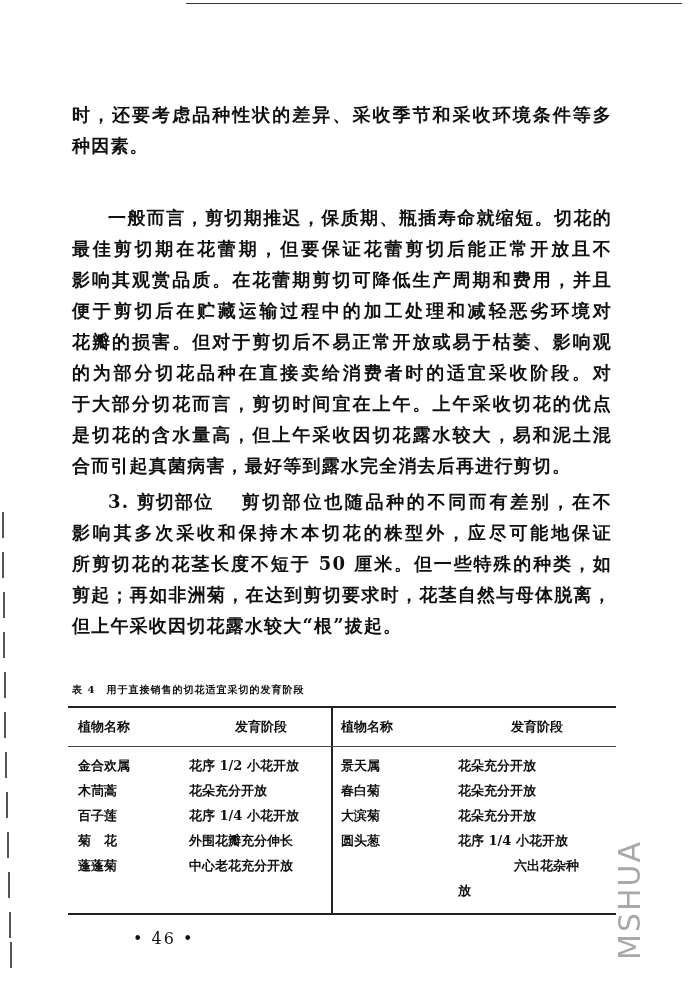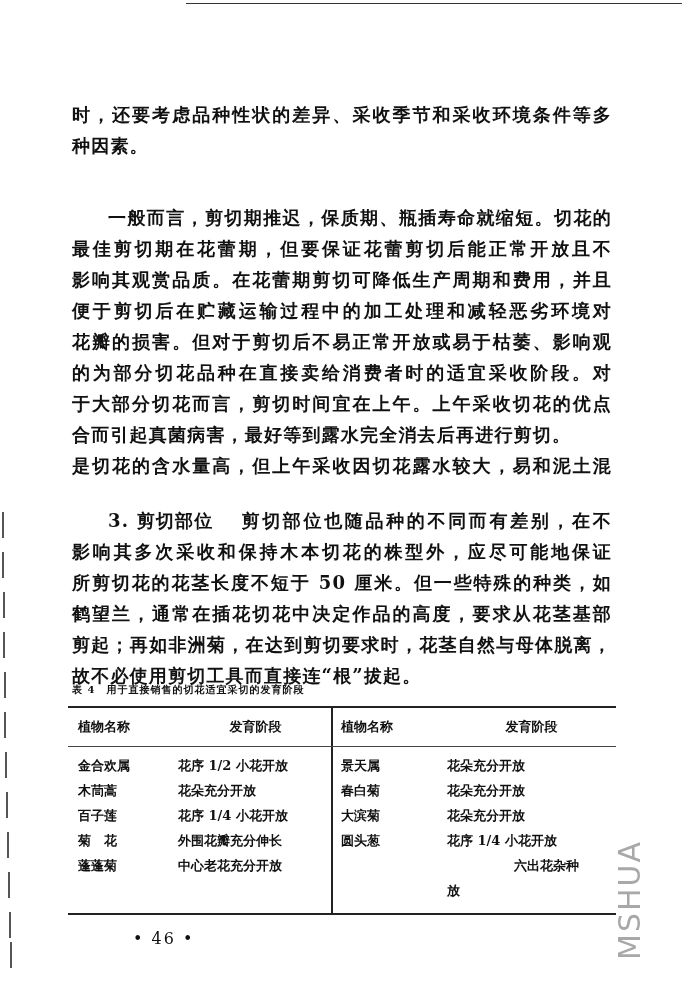--- a/index.html
+++ b/index.html
@@ -24,21 +24,21 @@
     font-size: 10px; font-weight: bold; letter-spacing: 1px;
   }
   .table-wrap { position: absolute; left: 68px; top: 706px; width: 548px; }
   .rule-top { height: 2px; background: #222; }
   .rule-mid { height: 1px; background: #444; }
   .rule-bot { height: 2px; background: #222; }
   .cols { display: flex; position: relative; }
   .vdiv { position: absolute; left: 263px; top: 0; bottom: 0; width: 2px; background: #222; }
   .half { width: 265px; display: flex; flex-direction: column; }
   .half.right { padding-left: 8px; width: 275px; }
-  .row { display: flex; font-size: 13px; font-weight: bold; }
+  .row { display: flex; font-size: 13px; font-weight: bold; gap: 11px; }
   .head .row { height: 38px; line-height: 38px; }
   .body .row { min-height: 25px; line-height: 25px; justify-content: flex-end; }
   .c1 { width: 110px; padding-left: 10px; box-sizing: border-box; }
   .c2 { flex: 1; }
   .head .c2 { text-align: center; }
   .half.right .c1 { padding-left: 0; width: 102px; }
   .half.right .c2 { padding-left: 4px; }
   .body { padding-top: 6px; padding-bottom: 10px; }
   .page-number { position: absolute; left: 96px; top: 929px; font-size: 16px; letter-spacing: 2px; font-family: "DejaVu Serif", serif; margin-left: 37px; }
   .watermark {
@@ -72,34 +72,33 @@
 </div>
 
 <div class="text" style="top:202px">
   <div class="line indent">一般而言，剪切期推迟，保质期、瓶插寿命就缩短。切花的</div>
   <div class="line">最佳剪切期在花蕾期，但要保证花蕾剪切后能正常开放且不</div>
   <div class="line">影响其观赏品质。在花蕾期剪切可降低生产周期和费用，并且</div>
   <div class="line">便于剪切后在贮藏运输过程中的加工处理和减轻恶劣环境对</div>
   <div class="line">花瓣的损害。但对于剪切后不易正常开放或易于枯萎、影响观</div>
   <div class="line">的为部分切花品种在直接卖给消费者时的适宜采收阶段。对</div>
   <div class="line">于大部分切花而言，剪切时间宜在上午。上午采收切花的优点</div>
+  <div class="line">是切花的含水量高，但上午采收因切花露水较大，易和泥土混</div>
   <div class="line last">合而引起真菌病害，最好等到露水完全消去后再进行剪切。</div>
-  <div class="line">是切花的含水量高，但上午采收因切花露水较大，易和泥土混</div>
 </div>
 
-<div class="text" style="top:505px">
+<div class="text" style="top:486px">
   <div class="line indent" style="display:flex;justify-content:space-between;text-align-last:auto;">
     <span class="section-head" style="margin-right:28px">3. 剪切部位</span>
     <span style="flex:1;text-align:justify;text-align-last:justify">剪切部位也随品种的不同而有差别，在不</span>
   </div>
   <div class="line">影响其多次采收和保持木本切花的株型外，应尽可能地保证</div>
   <div class="line">所剪切花的花茎长度不短于 50 厘米。但一些特殊的种类，如</div>
-  <div class="line">鹤望兰，通常在插花切花中决定作品的高度，要求从花茎基部</div>
   <div class="line">剪起；再如非洲菊，在达到剪切要求时，花茎自然与母体脱离，</div>
-  <div class="line last">故不必使用剪切工具而直接连“根”拔起。</div>
+  <div class="line last">但上午采收因切花露水较大“根”拔起。</div>
 </div>
 
 <div class="caption">表 4　用于直接销售的切花适宜采切的发育阶段</div>
 
 <div class="table-wrap">
   <div class="rule-top"></div>
   <div class="cols head">
     <div class="vdiv"></div>
     <div class="half">
       <div class="row">

